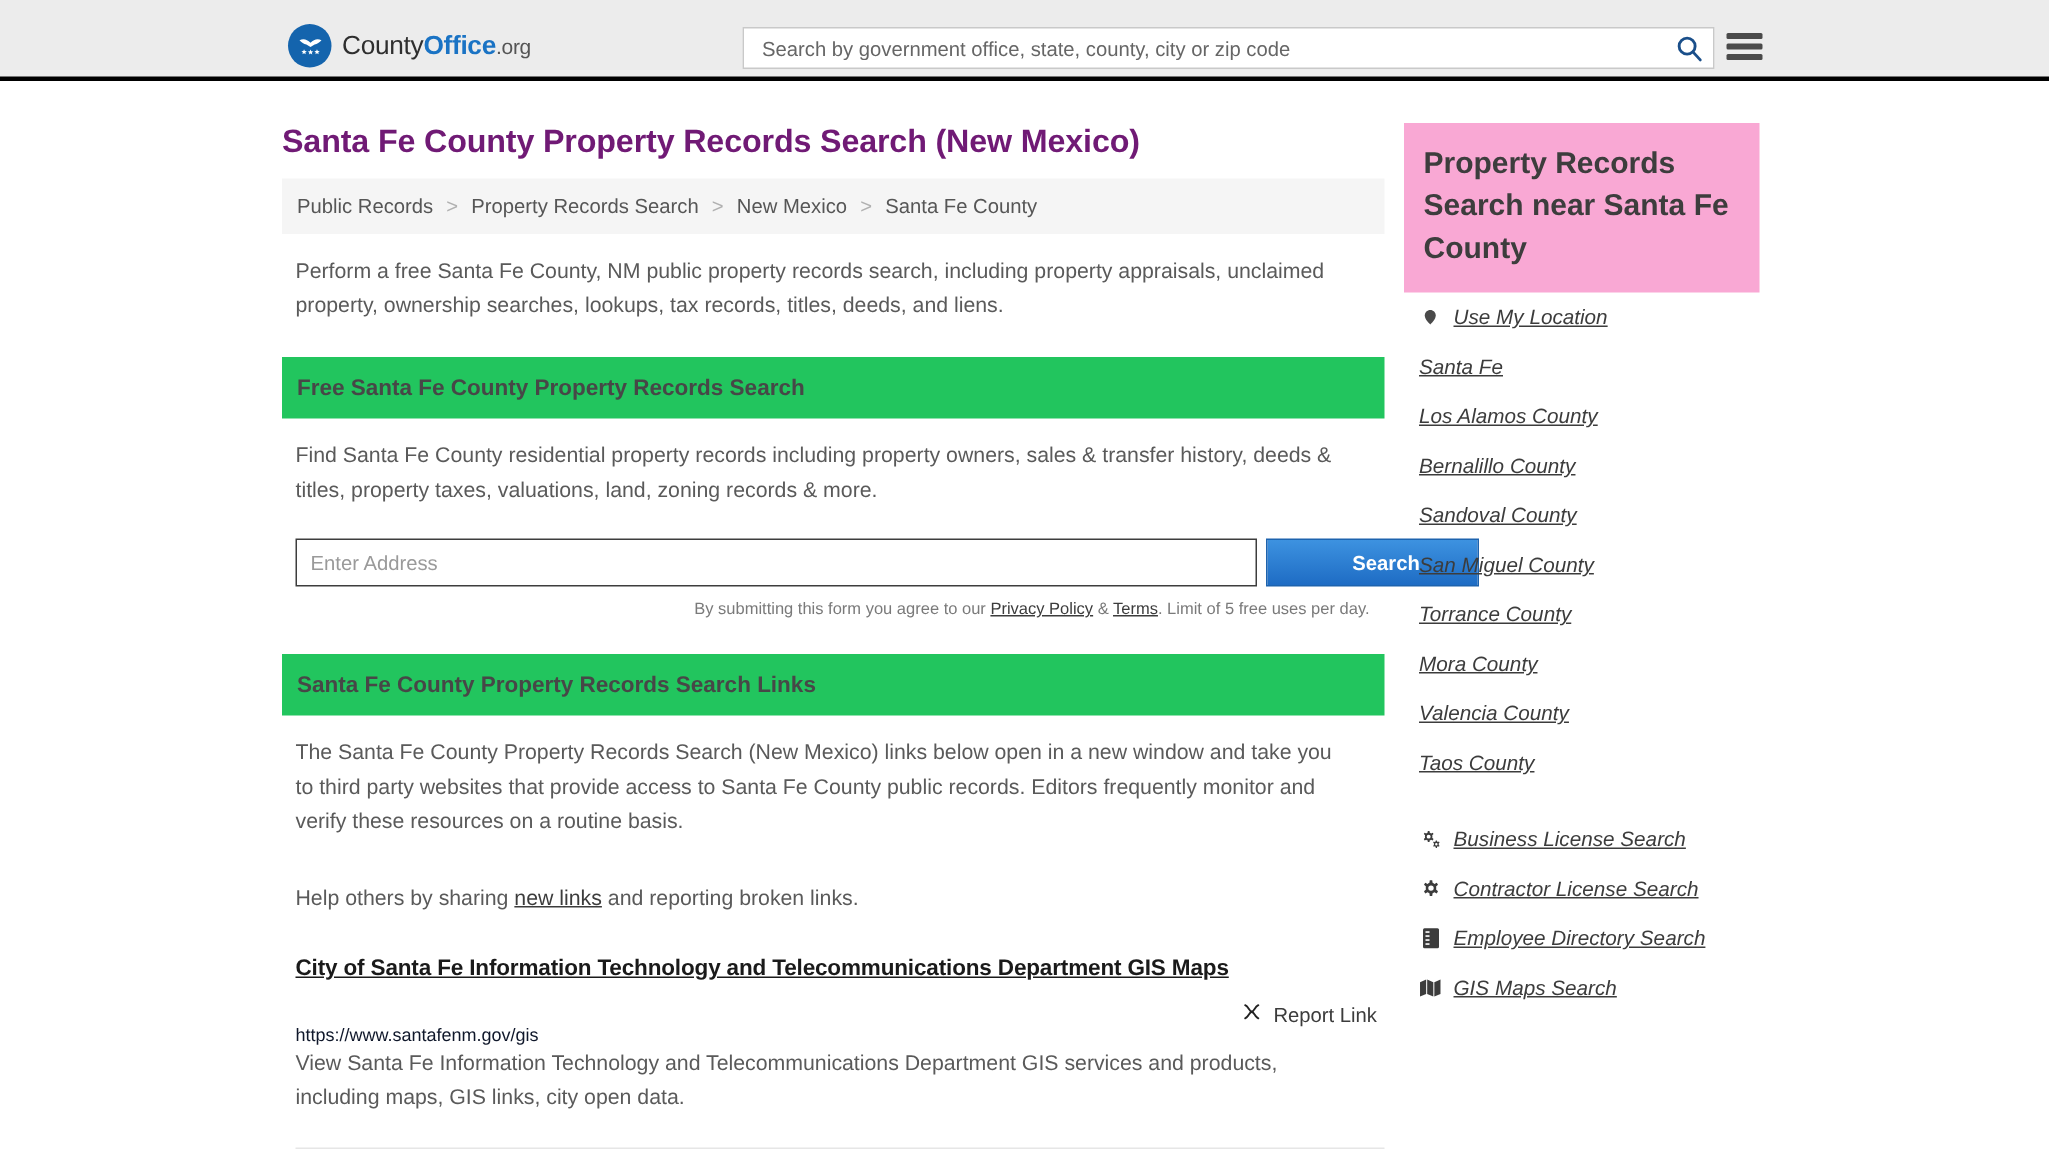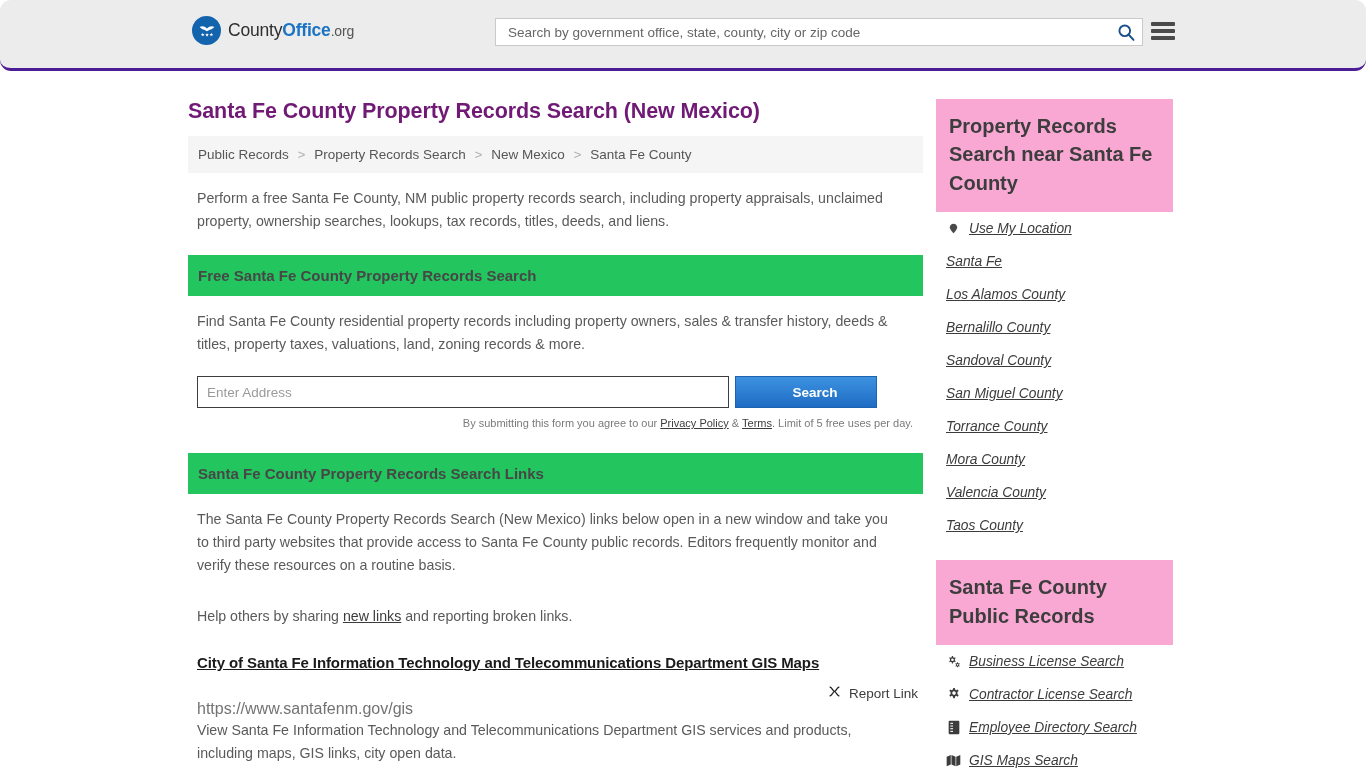--- a/index.html
+++ b/index.html
@@ -8,27 +8,26 @@
     margin: 0; padding: 0;
     width: 1366px; height: 768px;
     overflow: hidden;
     background: #ffffff;
     font-family: "Liberation Sans", sans-serif;
     -webkit-font-smoothing: antialiased;
   }
 
   
   .site-header {
-    height: 71px;
+    height: 54px;
     background: #ececec;
-    border-bottom: 3px solid #4c1d95;
+    border-bottom: 3px solid #000000;
     display: flex;
     align-items: center;
     position: relative;
-    border-radius: 11px;
   }
   .logo-wrap {
     position: absolute;
     left: 192px;
     top: 16px;
     display: flex;
     align-items: center;
     gap: 7px;
     cursor: pointer;
   }
@@ -157,21 +156,21 @@
   .body-text a {
     color: #3c3c3c;
     text-decoration: underline;
     font-weight: normal;
   }
 
   
   .addr-form {
     display: flex;
     margin: 20px 0 0 9px;
-    width: 680px;
+    width: 789px;
   }
   .addr-input {
     flex: 1;
     height: 32px;
     border: 1px solid #3d3d3d;
     padding: 0 9px;
     font-size: 13.5px;
     color: #333;
     outline: none;
     font-family: "Liberation Sans", sans-serif;
@@ -218,22 +217,22 @@
     right: 5px;
     display: flex;
     align-items: center;
     gap: 7px;
     font-size: 13.5px;
     color: #3c3c3c;
     cursor: pointer;
     white-space: nowrap;
   }
   .entry-url {
-    font-size: 16px;
-    color: #737373;
+    font-size: 12px;
+    color: #0f172a;
     margin-top: 7px;
     word-break: break-all;
   }
   .entry-desc {
     font-size: 14.2px;
     line-height: 1.6;
     color: #5a5a5a;
     margin-top: 1px;
     max-width: 700px;
   }
@@ -411,21 +410,20 @@
         <li>
           <a href="#">Valencia County</a>
         </li>
         <li>
           <a href="#">Taos County</a>
         </li>
       </ul>
 
       <div class="side-gap"></div>
 
-      <div class="side-head">Santa Fe County Public Records</div>
 
       <ul class="side-list">
         <li>
           <span class="side-icon">
             <svg width="15" height="13" viewBox="0 0 24 20" fill="#3c3c3c">
               <path d="M9.4 1.2 L11.2 1.2 L11.5 3.1 C12 3.3 12.5 3.5 12.9 3.8 L14.6 3 L15.5 4.5 L14.1 5.8 C14.2 6.2 14.3 6.7 14.3 7.1 C14.3 7.6 14.2 8 14.1 8.4 L15.5 9.7 L14.6 11.2 L12.9 10.4 C12.5 10.8 12 11 11.5 11.1 L11.2 13 L9.4 13 L9.1 11.1 C8.6 11 8.1 10.8 7.7 10.4 L6 11.2 L5.1 9.7 L6.5 8.4 C6.4 8 6.3 7.6 6.3 7.1 C6.3 6.7 6.4 6.2 6.5 5.8 L5.1 4.5 L6 3 L7.7 3.8 C8.1 3.5 8.6 3.3 9.1 3.1 Z M10.3 5.1 A2.1 2.1 0 1 0 10.3 9.3 A2.1 2.1 0 1 0 10.3 5.1 Z"></path>
               <path d="M17.9 11.3 L19.1 11.3 L19.3 12.5 C19.6 12.6 19.9 12.8 20.2 13 L21.3 12.5 L21.9 13.5 L21 14.4 C21.1 14.7 21.1 15 21.1 15.2 C21.1 15.5 21.1 15.8 21 16.1 L21.9 17 L21.3 18 L20.2 17.5 C19.9 17.7 19.6 17.9 19.3 18 L19.1 19.2 L17.9 19.2 L17.7 18 C17.4 17.9 17.1 17.7 16.8 17.5 L15.7 18 L15.1 17 L16 16.1 C15.9 15.8 15.9 15.5 15.9 15.2 C15.9 15 15.9 14.7 16 14.4 L15.1 13.5 L15.7 12.5 L16.8 13 C17.1 12.8 17.4 12.6 17.7 12.5 Z M18.5 14 A1.3 1.3 0 1 0 18.5 16.6 A1.3 1.3 0 1 0 18.5 14 Z"></path>
             </svg>
           </span>
           <a href="#">Business License Search</a>

